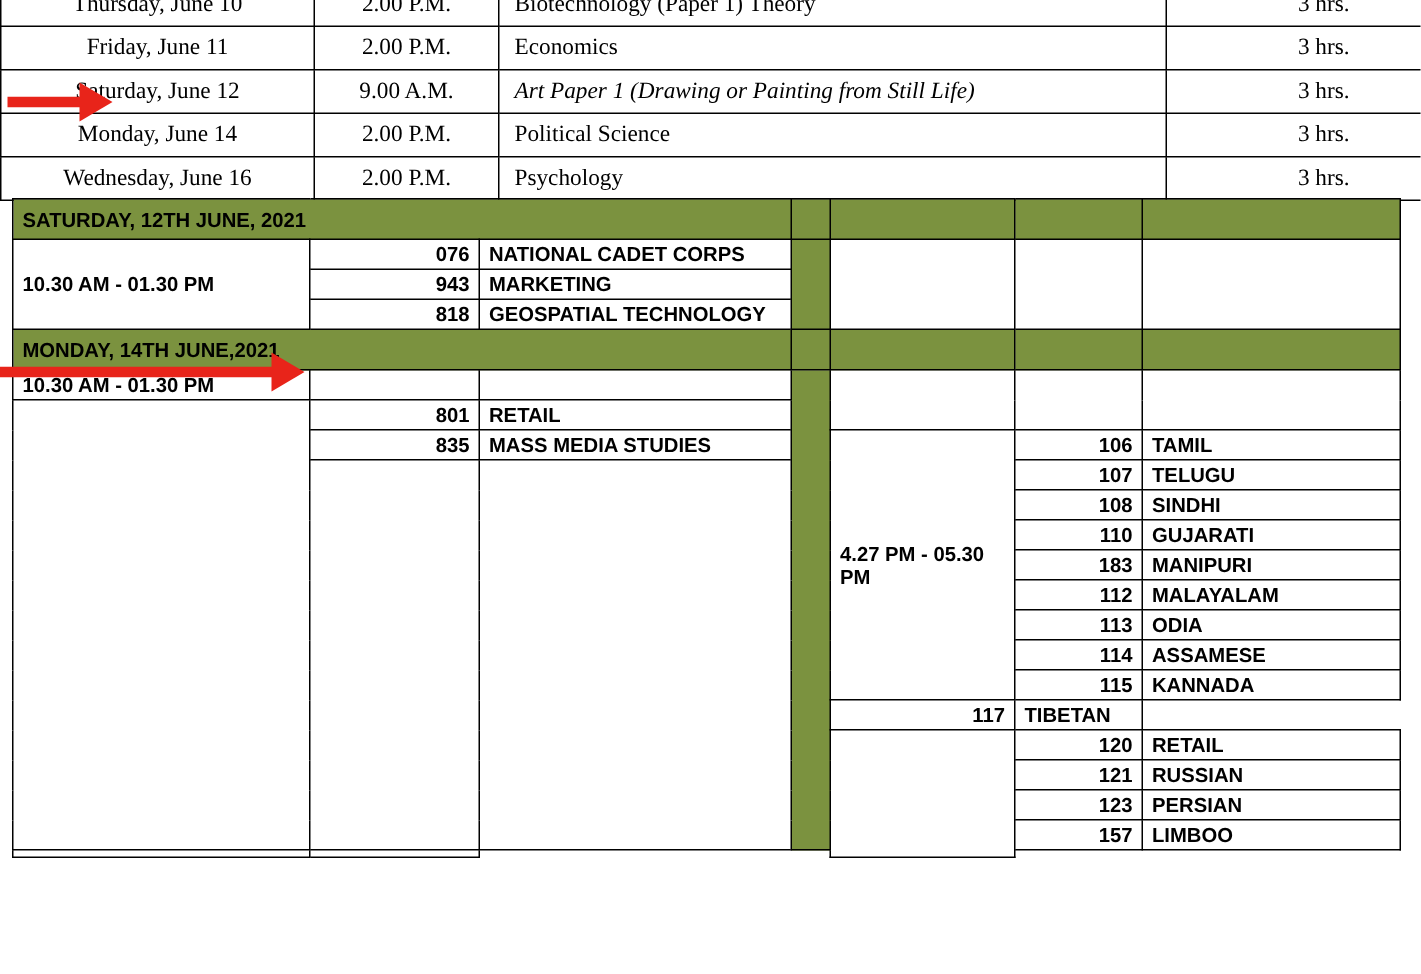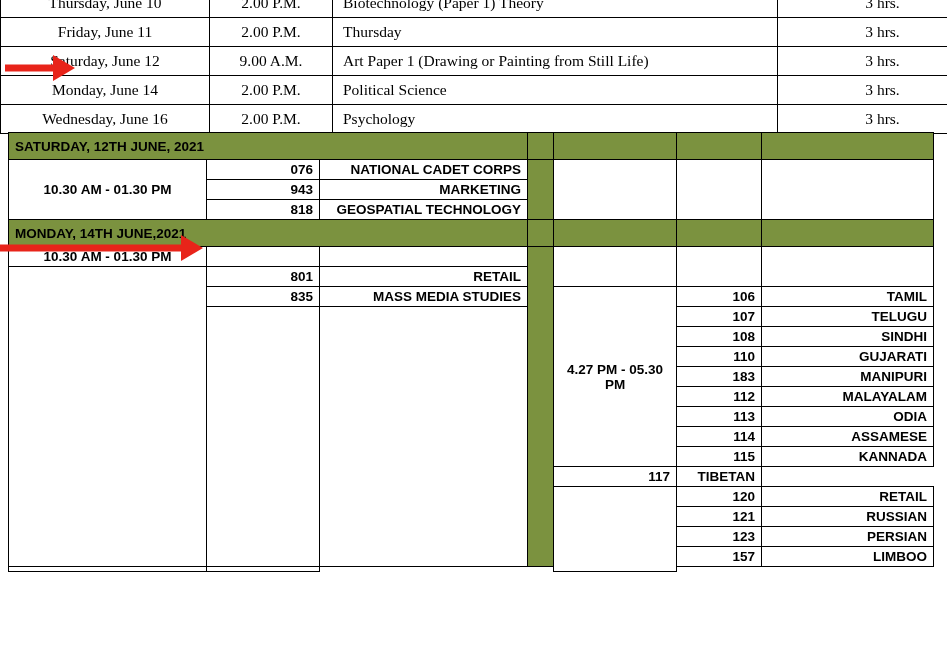--- a/index.html
+++ b/index.html
@@ -44,20 +44,21 @@
   #top-table td.c-subject {
     width: 428px;
     text-align: left;
     padding-left: 10px;
   }
   #top-table td.c-dur {
     width: 197px;
     text-align: center;
   }
   #top-table td.italic {
+    font-style: italic;
     margin-top: 11px;
   }
 
   
   #bottom-wrap {
     position: absolute;
     left: 8px;
     top: 132px;
     width: 931px;
     height: 506px;
@@ -78,27 +79,27 @@
   }
   .col-time   { width: 198px; }
   .col-code   { width: 113px; }
   .col-sub    { width: 208px; }
   .col-gap    { width: 26px; }
   .col-time2  { width: 123px; }
   .col-code2  { width: 85px; }
   .col-sub2   { width: 172px; }
 
   td.time-cell {
-    text-align: center;
+    text-align: left;
     vertical-align: middle;
     font-size: 13.5px;
     margin-top: 48px;
   }
   td.code-cell { text-align: right; padding-left: 10px; }
-  td.sub-cell  { text-align: right; padding-left: 10px; }
+  td.sub-cell  { text-align: left; padding-left: 10px; }
 
   tr.band td {
     background: #7b923f;
     color: #111;
     font-size: 13.5px;
     font-weight: bold;
     height: 22px;
     padding-left: 8px;
   }
   td.gapcol {
@@ -151,21 +152,21 @@
   <tbody>
     <tr>
       <td class="c-date">Thursday, June 10</td>
       <td class="c-time">2.00 P.M.</td>
       <td class="c-subject">Biotechnology (Paper 1) Theory</td>
       <td class="c-dur">3 hrs.</td>
     </tr>
     <tr>
       <td class="c-date">Friday, June 11</td>
       <td class="c-time">2.00 P.M.</td>
-      <td class="c-subject">Thursday</td>
+      <td class="c-subject">Economics</td>
       <td class="c-dur">3 hrs.</td>
     </tr>
     <tr>
       <td class="c-date">Saturday, June 12</td>
       <td class="c-time">9.00 A.M.</td>
       <td class="c-subject italic">Art Paper 1 (Drawing or Painting from Still Life)</td>
       <td class="c-dur">3 hrs.</td>
     </tr>
     <tr>
       <td class="c-date">Monday, June 14</td>

